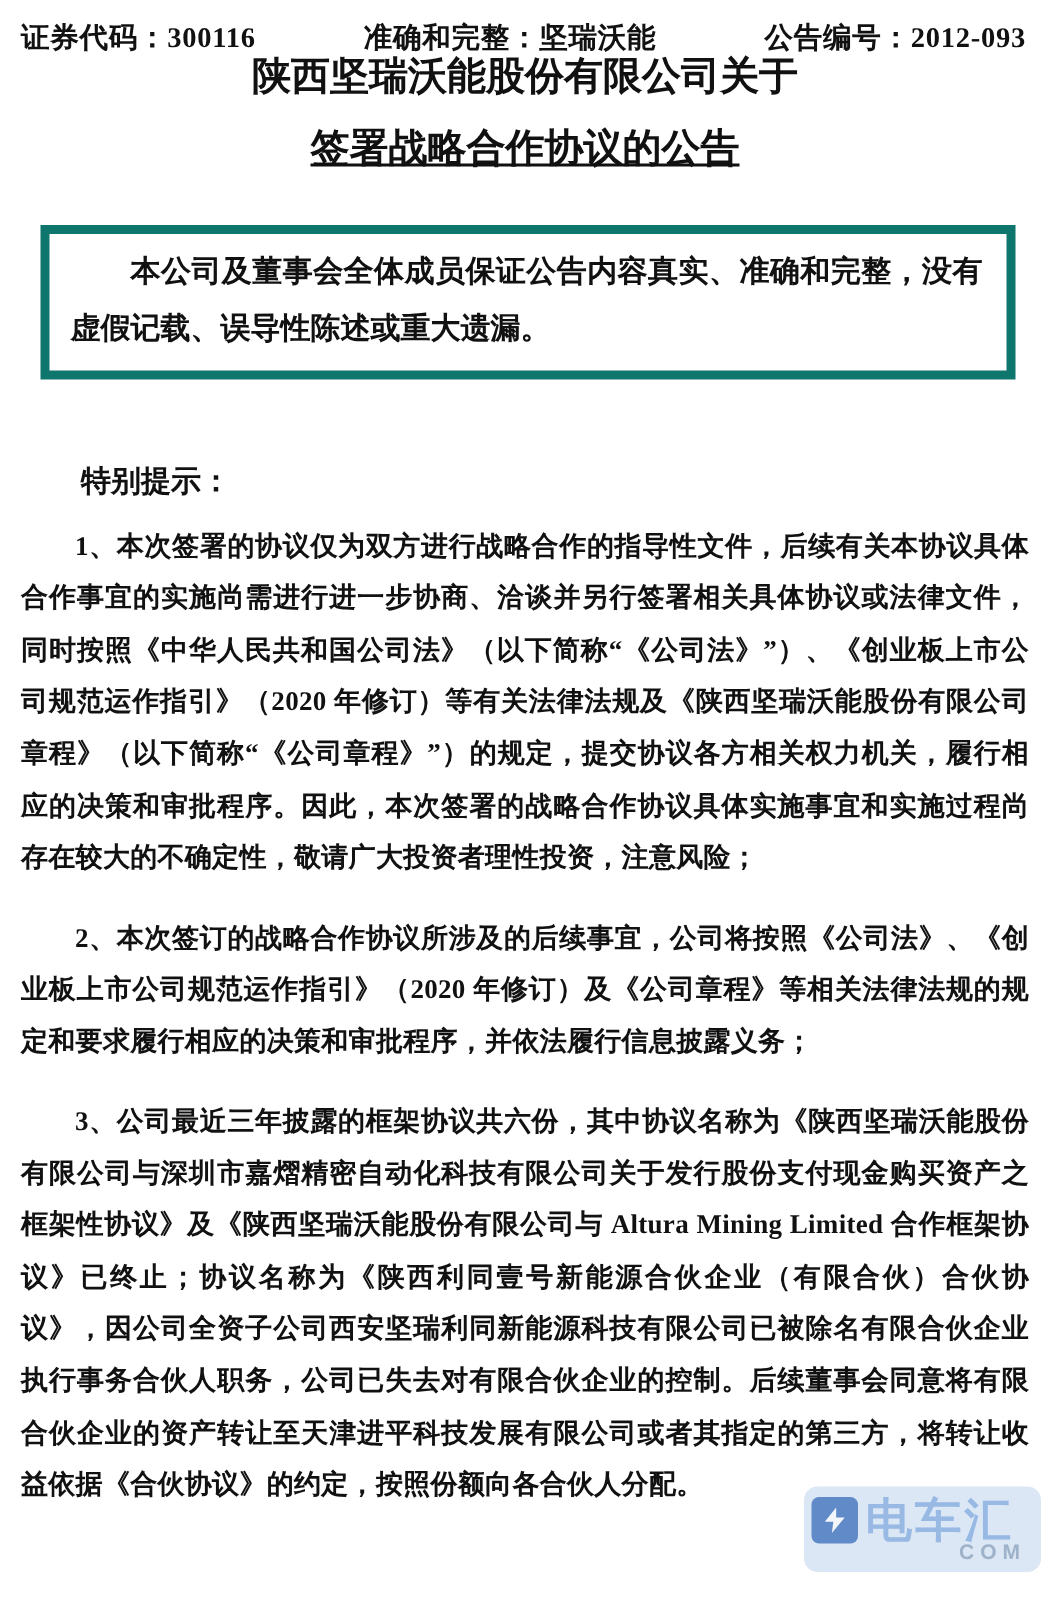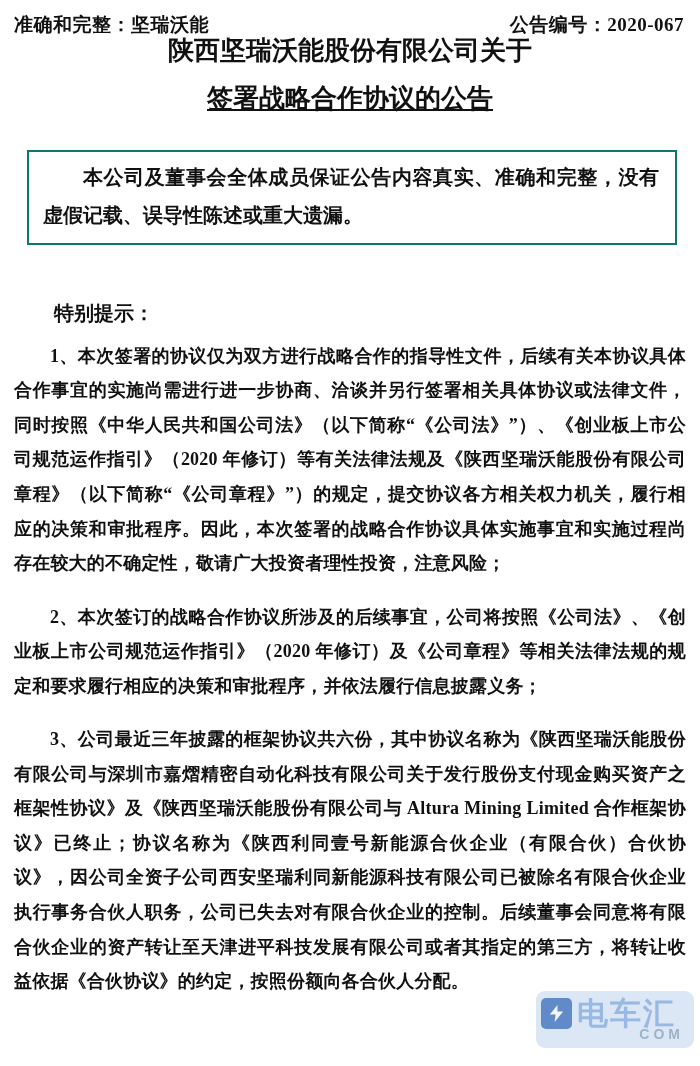--- a/index.html
+++ b/index.html
@@ -32,21 +32,21 @@
     font-size: 26px;
     line-height: 1;
   }
   .doc-title-line1 { margin: 0; }
   .doc-title-line2 { margin: 22px 0 0 0; text-decoration: underline; }
 
   
   .disclaimer-box {
     box-sizing: border-box;
     margin: 38px 23px 0 27px;
-    border: 2px solid #0f766e;
+    border: 6px solid #0f766e;
     padding: 6px 16px 8px 14px;
     font-size: 20px;
     font-weight: 700;
     line-height: 1.92;
     text-align: justify;
     text-indent: 2em;
   }
 
   
   .special-heading {
@@ -115,22 +115,23 @@
     line-height: 1;
     text-align: right;
   }
 </style>
 </head>
 <body>
 
 <div class="page">
 
   <div class="doc-header">
+    <span>证券代码：300116</span>
     <span>准确和完整：坚瑞沃能</span>
-    <span>公告编号：2020-067</span>
+    <span>公告编号：2012-093</span>
   </div>
 
   <div class="doc-titles">
     <p class="doc-title-line1">陕西坚瑞沃能股份有限公司关于</p>
     <p class="doc-title-line2">签署战略合作协议的公告</p>
   </div>
 
   <div class="disclaimer-box">
     <span>本公司及董事会全体成员保证公告内容真实、准确和完整，没有虚假记载、误导性陈述或重大遗漏。</span>
   </div>

